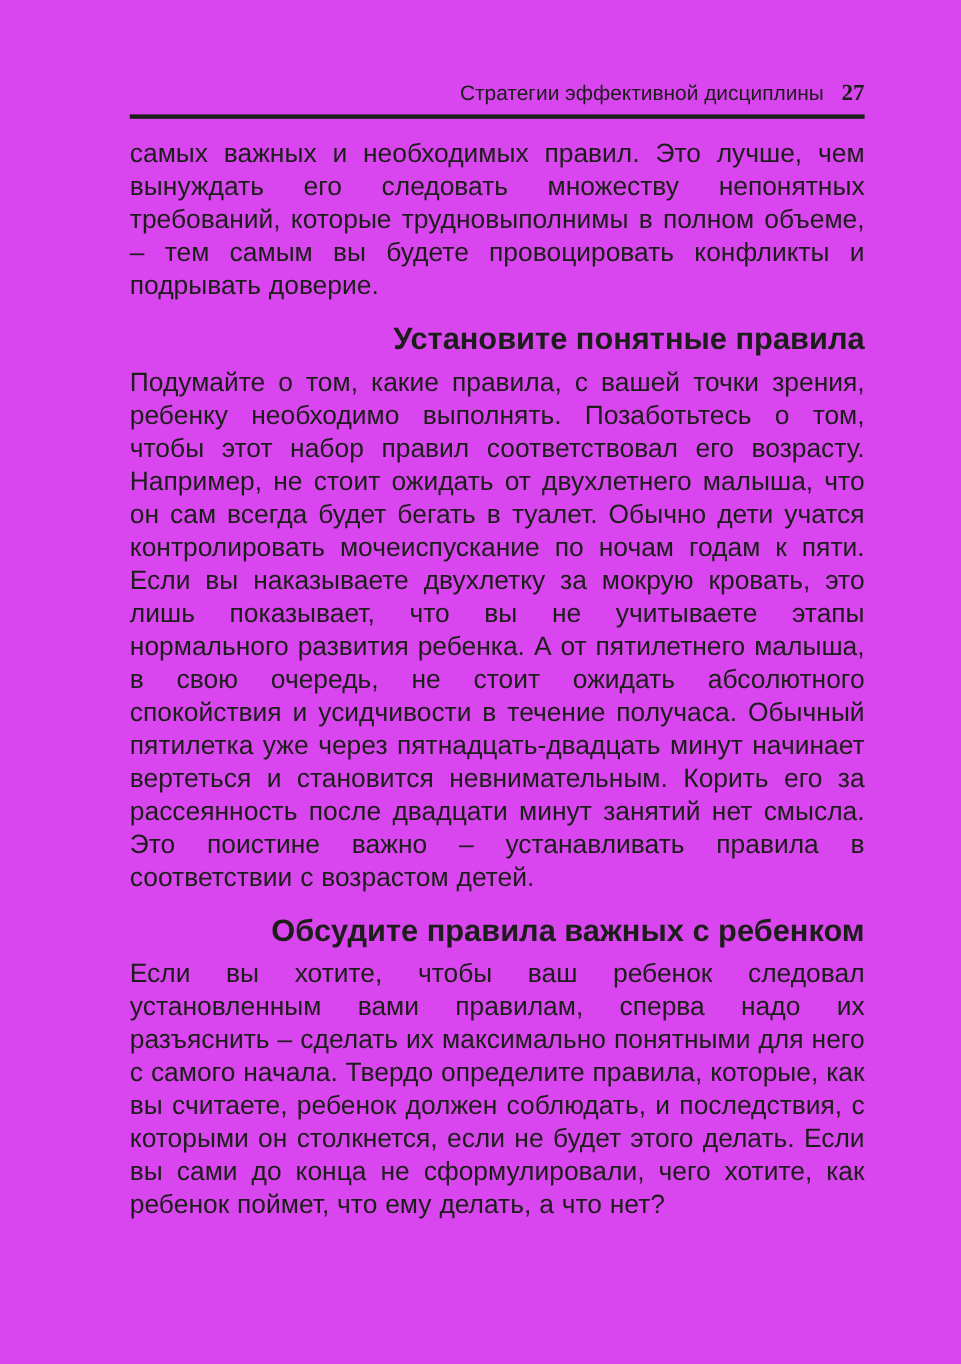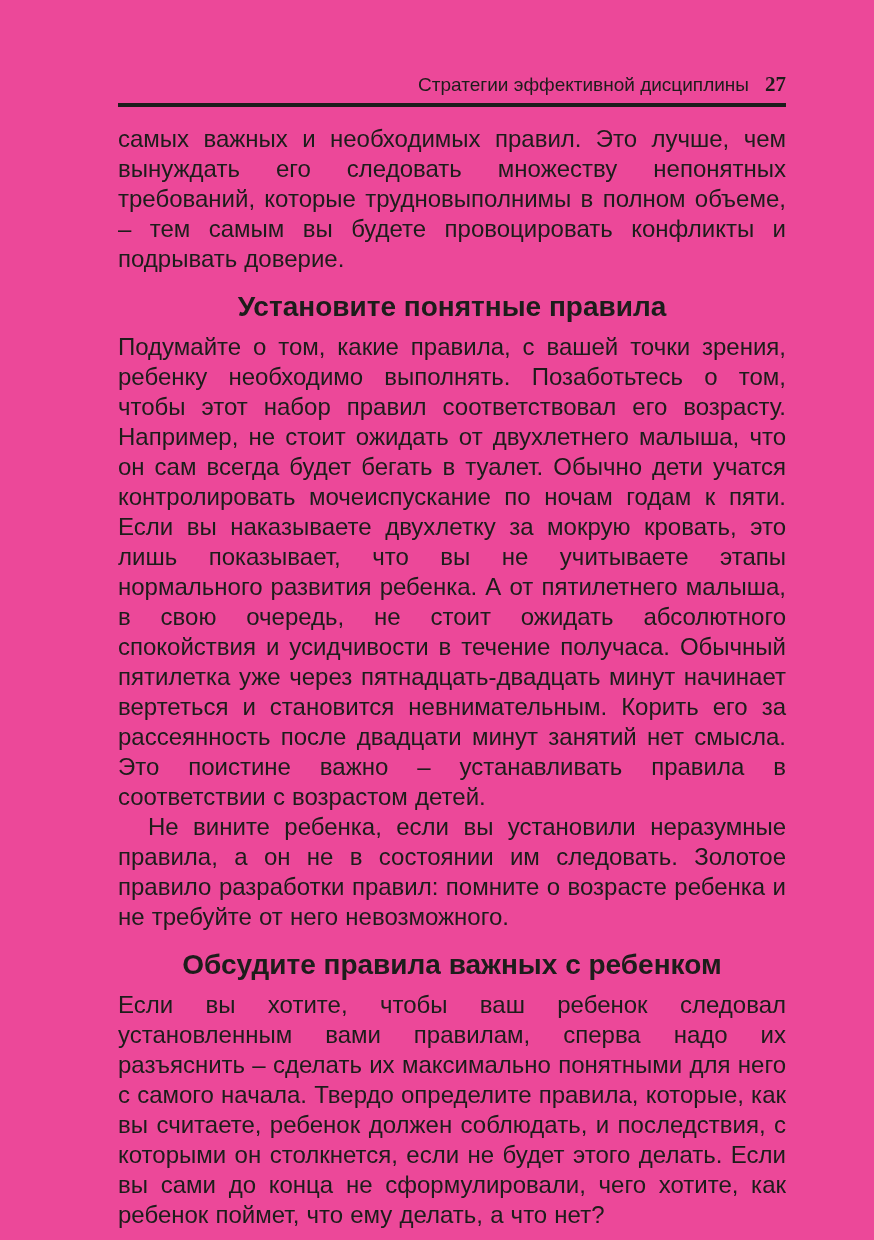--- a/index.html
+++ b/index.html
@@ -4,21 +4,21 @@
 <style>
   html, body {
     margin: 0;
     padding: 0;
     background: #ffffff;
   }
   .page {
     position: relative;
     width: 874px;
     height: 1240px;
-    background: #ec4899;
+    background: #d946ef;
     box-sizing: border-box;
     padding: 73px 88px 0 118px;
     color: #1d1d1b;
     overflow: hidden;
   }
   
   .running-head {
     display: flex;
     justify-content: flex-end;
     align-items: baseline;
@@ -58,21 +58,21 @@
   .body-text p.indent {
     text-indent: 30px;
   }
   h2.section-heading {
     font-family: "Liberation Sans", sans-serif;
     font-weight: 700;
     font-size: 28px;
     line-height: 34px;
     margin: 16px 0 8px 0;
     color: #1d1d1b;
-    text-align: center;
+    text-align: right;
   }
 </style>
 </head>
 <body>
 
 <div class="page">
 
   <header>
     <div class="running-head">
       <span class="title">Стратегии эффективной дисциплины</span>
@@ -83,21 +83,20 @@
 
   <main class="body-text">
 
     <p>самых важных и необходимых правил. Это лучше, чем вынуждать его следовать множеству непонятных требований, которые трудновыполнимы в полном объеме, – тем самым вы будете провоцировать конфликты и подрывать доверие.</p>
 
     <h2 class="section-heading">Установите понятные правила</h2>
 
     <p>Подумайте о том, какие правила, с вашей точки зрения, ребенку необходимо выполнять. Позаботьтесь о том, чтобы этот набор правил соответствовал его возрасту. Например, не стоит ожидать от двухлетнего малыша, что он сам всегда будет бегать в туалет. Обычно дети учатся контролировать мочеиспускание по ночам годам к пяти. Если вы наказываете двухлетку за мокрую кровать, это лишь показывает, что вы не учитываете этапы нормального развития ребенка. А от пятилетнего малыша, в свою очередь, не стоит ожидать абсолютного спокойствия и усидчивости в течение получаса. Обычный пятилетка уже через пятнадцать-двадцать минут начинает вертеться и становится невнимательным. Корить его за рассеянность после двадцати минут занятий нет смысла. Это поистине важно – устанавливать правила в соответствии с возрастом детей.</p>
 
 
-    <p class="indent">Не вините ребенка, если вы установили неразумные правила, а он не в состоянии им следовать. Золотое правило разработки правил: помните о возрасте ребенка и не требуйте от него невозможного.</p>
 
     <h2 class="section-heading">Обсудите правила важных с ребенком</h2>
 
     <p>Если вы хотите, чтобы ваш ребенок следовал установленным вами правилам, сперва надо их разъяснить – сделать их максимально понятными для него с самого начала. Твердо определите правила, которые, как вы считаете, ребенок должен соблюдать, и последствия, с которыми он столкнется, если не будет этого делать. Если вы сами до конца не сформулировали, чего хотите, как ребенок поймет, что ему делать, а что нет?</p>
 
   </main>
 
 </div>
 
 </body></html>

